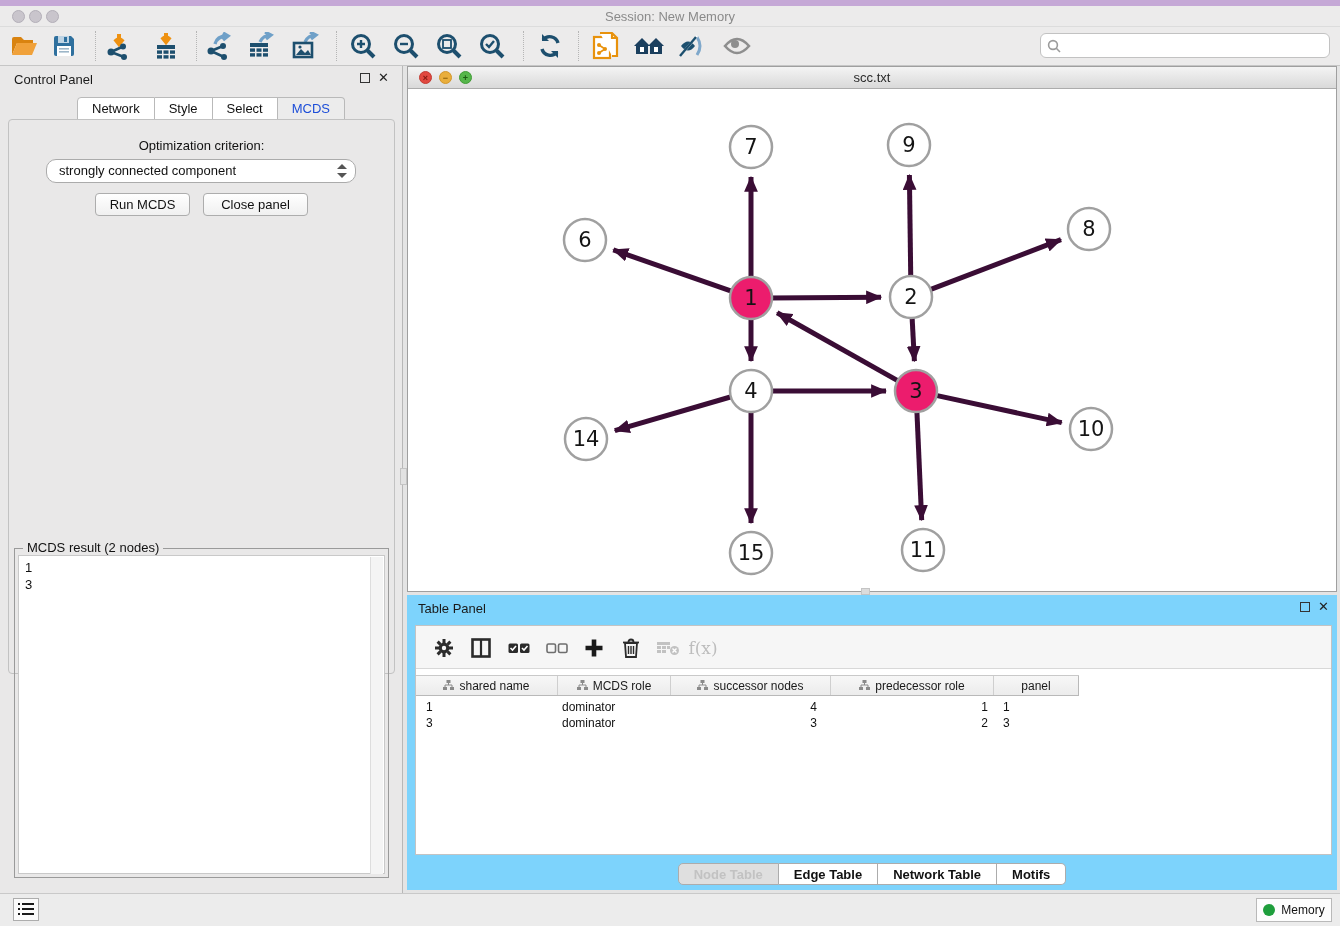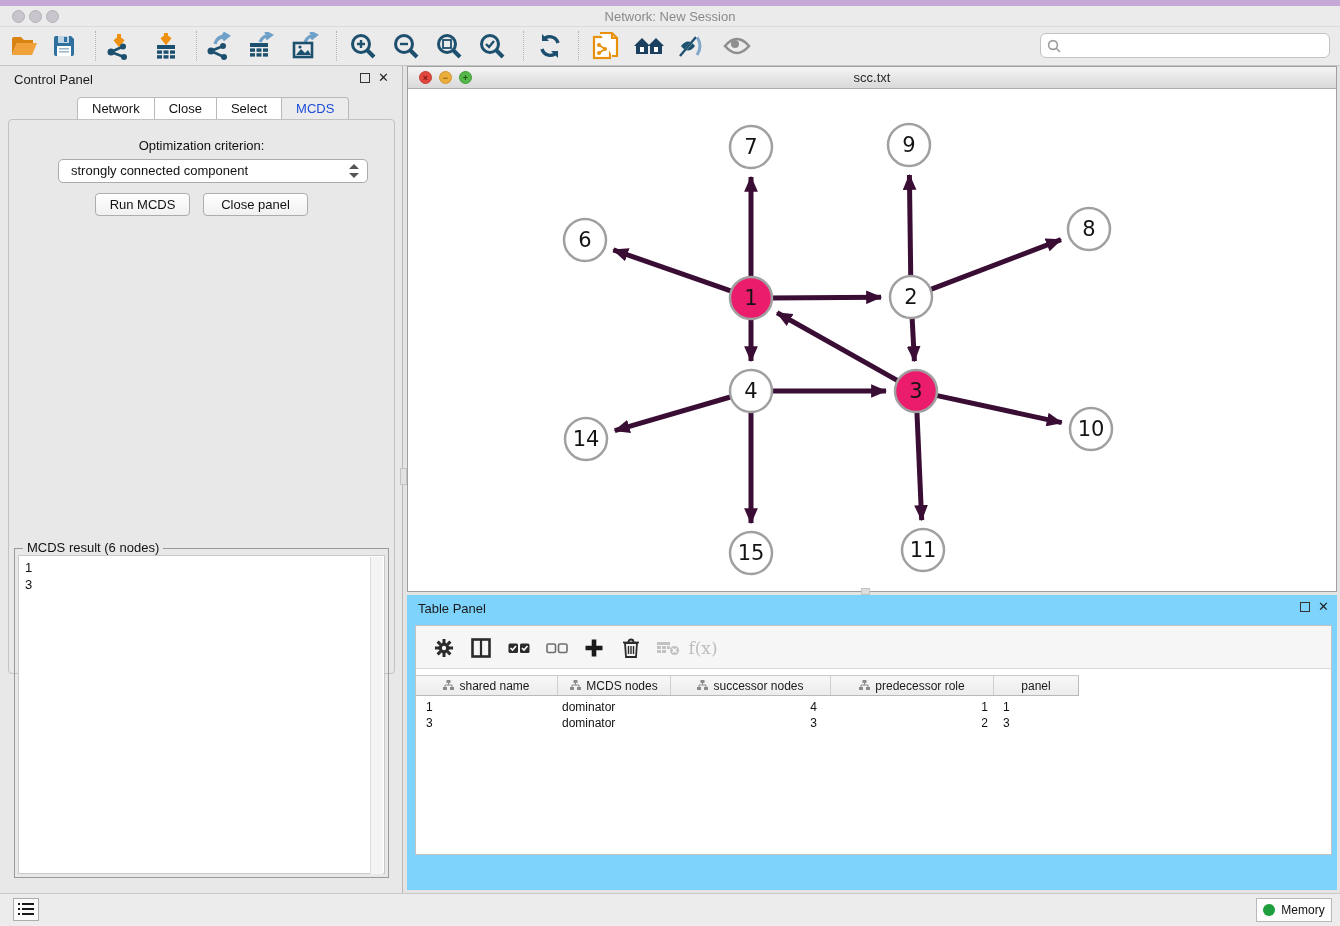--- a/index.html
+++ b/index.html
@@ -26,21 +26,21 @@
   .panel-title { position:absolute; left:14px; top:6px; font-size:13px; color:#1A1A1A; }
   .float-box { position:absolute; top:7px; width:10px; height:10px; border:1.5px solid #333; }
   .close-x { position:absolute; top:4px; font-size:13px; font-weight:bold; color:#222; }
   .cp-tabs { position:absolute; left:77px; top:31px; height:22px; display:flex; }
   .cp-tab { height:40px; padding:0 14px; font-size:13px; line-height:21px; color:#111; background:#FFFFFF; border:1px solid #B9B9B9; border-left:none; }
   .cp-tab:first-child { border-left:1px solid #B9B9B9; border-radius:4px 0 0 4px; }
   .cp-tab:last-child { border-radius:0 4px 4px 0; }
   .cp-tab.sel { background:#ECECEC; color:#1d4ed8; }
   .cp-inner { position:absolute; left:8px; top:53px; width:387px; height:555px; border:1px solid #C2C2C2; border-radius:4px; background:#E9E8E8; }
   .opt-label { position:absolute; left:0; width:100%; top:18px; text-align:center; font-size:13px; color:#111; }
-  .criterion { position:absolute; left:37px; top:39px; width:310px; height:24px; background:#FFF; border:1px solid #ABABAB; border-radius:5px; font-size:13px; color:#111; line-height:22px; padding-left:12px;margin-left:12px; }
+  .criterion { position:absolute; left:37px; top:39px; width:310px; height:24px; background:#FFF; border:1px solid #ABABAB; border-radius:10px; font-size:13px; color:#111; line-height:22px; padding-left:12px; }
   .chevrons { position:absolute; right:8px; top:2px; width:10px; height:18px; }
   .chevrons span { position:absolute; left:0; width:0; height:0; border-left:5px solid transparent; border-right:5px solid transparent; }
   .chev-up { top:2px; border-bottom:5px solid #555; }
   .chev-dn { bottom:2px; border-top:5px solid #555; }
   .cp-btn { position:absolute; top:73px; height:23px; background:linear-gradient(#FFFFFF,#F0F0F0); border:1px solid #ADADAD; border-radius:4px; font-size:13px; color:#111; text-align:center; line-height:21px; }
   .result-group { position:absolute; left:5px; top:428px; width:375px; height:330px; border:1px solid #9A9A9A; }
   .result-legend { position:absolute; left:8px; top:-9px; background:#E9E8E8; padding:0 4px; font-size:13px; color:#111; }
   .result-area { position:absolute; left:3px; top:6px; width:367px; height:319px; background:#FFFFFF; border:1px solid #C9C9C9; font-size:13px; color:#111; padding:3px 6px; line-height:17px; }
   .result-scroll { position:absolute; right:1px; top:1px; width:13px; height:317px; background:#F4F4F4; border-left:1px solid #DDD; }
 
@@ -84,21 +84,21 @@
 </head>
 <body>
 
 <div id="app">
 
   <div class="purple-strip"></div>
   <div class="titlebar">
     <div class="tl-dot" style="left:12px"></div>
     <div class="tl-dot" style="left:29px"></div>
     <div class="tl-dot" style="left:46px"></div>
-    <div class="win-title">Network: New Session</div>
+    <div class="win-title">Session: New Memory</div>
   </div>
 
   <div class="toolbar">
     <div class="tb-btn" style="left:6px">
       <svg width="28" height="26" viewBox="0 0 28 26">
         <path d="M2 22 V6 q0-2 2-2 h7 l3 3 h9 v3 H7 L2 22 z" fill="#D98310"></path>
         <path d="M2 22 L7 10 h20 l-5 12 z" fill="#F0A13A"></path>
       </svg>
     </div>
     <div class="tb-btn" style="left:46px">
@@ -250,37 +250,37 @@
   </div>
 
   <div class="control-panel">
     <div class="panel-head">
       <div class="panel-title">Control Panel</div>
       <div class="float-box" style="left:360px"></div>
       <div class="close-x" style="left:378px">✕</div>
     </div>
     <div class="cp-tabs">
       <div class="cp-tab">Network</div>
-      <div class="cp-tab">Close</div>
+      <div class="cp-tab">Style</div>
       <div class="cp-tab">Select</div>
       <div class="cp-tab sel">MCDS</div>
     </div>
     <div class="cp-inner">
       <div class="opt-label">Optimization criterion:</div>
       <div class="criterion">
         <span>strongly connected component</span>
         <div class="chevrons">
             <span class="chev-up"></span>
             <span class="chev-dn"></span>
           </div>
       </div>
       <div class="cp-btn" style="left:86px; width:95px">Run MCDS</div>
       <div class="cp-btn" style="left:194px; width:105px">Close panel</div>
       <div class="result-group">
-        <div class="result-legend">MCDS result (6 nodes)</div>
+        <div class="result-legend">MCDS result (2 nodes)</div>
         <div class="result-area">
           <div>1</div>
           <div>3</div>
           <div class="result-scroll"></div>
         </div>
       </div>
     </div>
   </div>
 
   <div class="grip-v"></div>
@@ -431,21 +431,21 @@
         </div>
         <div class="th" style="left:142px; width:113px">
           <svg width="11" height="11" viewBox="0 0 11 11">
               <g fill="#8A8A8A">
                 <rect x="3.5" y="0" width="4" height="3"></rect>
                 <rect x="0" y="7" width="4" height="3"></rect>
                 <rect x="7" y="7" width="4" height="3"></rect>
               </g>
               <path d="M5.5 3 v2 M2 7 V5 h7 v2" stroke="#8A8A8A" fill="none"></path>
             </svg>
-          <span>MCDS nodes</span>
+          <span>MCDS role</span>
         </div>
         <div class="th" style="left:255px; width:160px">
           <svg width="11" height="11" viewBox="0 0 11 11">
               <g fill="#8A8A8A">
                 <rect x="3.5" y="0" width="4" height="3"></rect>
                 <rect x="0" y="7" width="4" height="3"></rect>
                 <rect x="7" y="7" width="4" height="3"></rect>
               </g>
               <path d="M5.5 3 v2 M2 7 V5 h7 v2" stroke="#8A8A8A" fill="none"></path>
             </svg>
@@ -476,20 +476,26 @@
       </div>
       <div class="trow" style="top:89px">
         <div class="td" style="left:10px;width:120px">3</div>
         <div class="td" style="left:146px;width:100px">dominator</div>
         <div class="td r" style="left:255px;width:146px">3</div>
         <div class="td r" style="left:415px;width:157px">2</div>
         <div class="td" style="left:587px;width:70px">3</div>
       </div>
     </div>
 
+    <div class="tp-tabs">
+      <div class="tp-tab sel">Node Table</div>
+      <div class="tp-tab">Edge Table</div>
+      <div class="tp-tab">Network Table</div>
+      <div class="tp-tab">Motifs</div>
+    </div>
   </div>
 
   <div class="statusbar">
     <div class="list-btn">
       <svg width="16" height="13" viewBox="0 0 16 13">
         <g fill="#1A1A1A">
             <rect x="0" y="0" width="2" height="2"></rect>
             <rect x="4" y="0" width="12" height="2"></rect>
             <rect x="0" y="5" width="2" height="2"></rect>
             <rect x="4" y="5" width="12" height="2"></rect>

